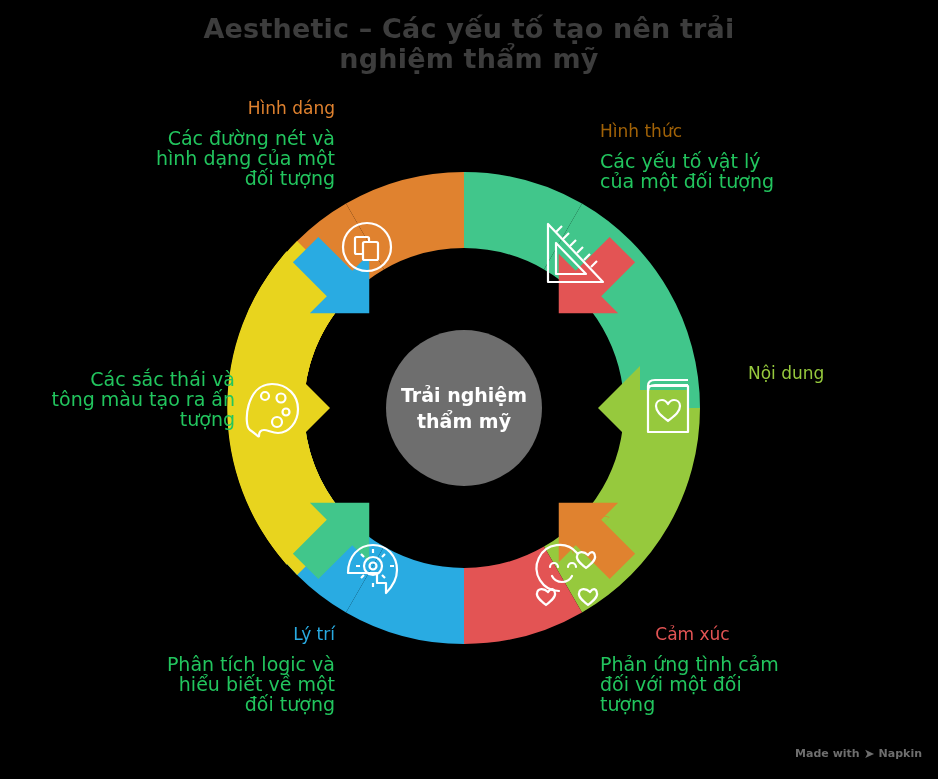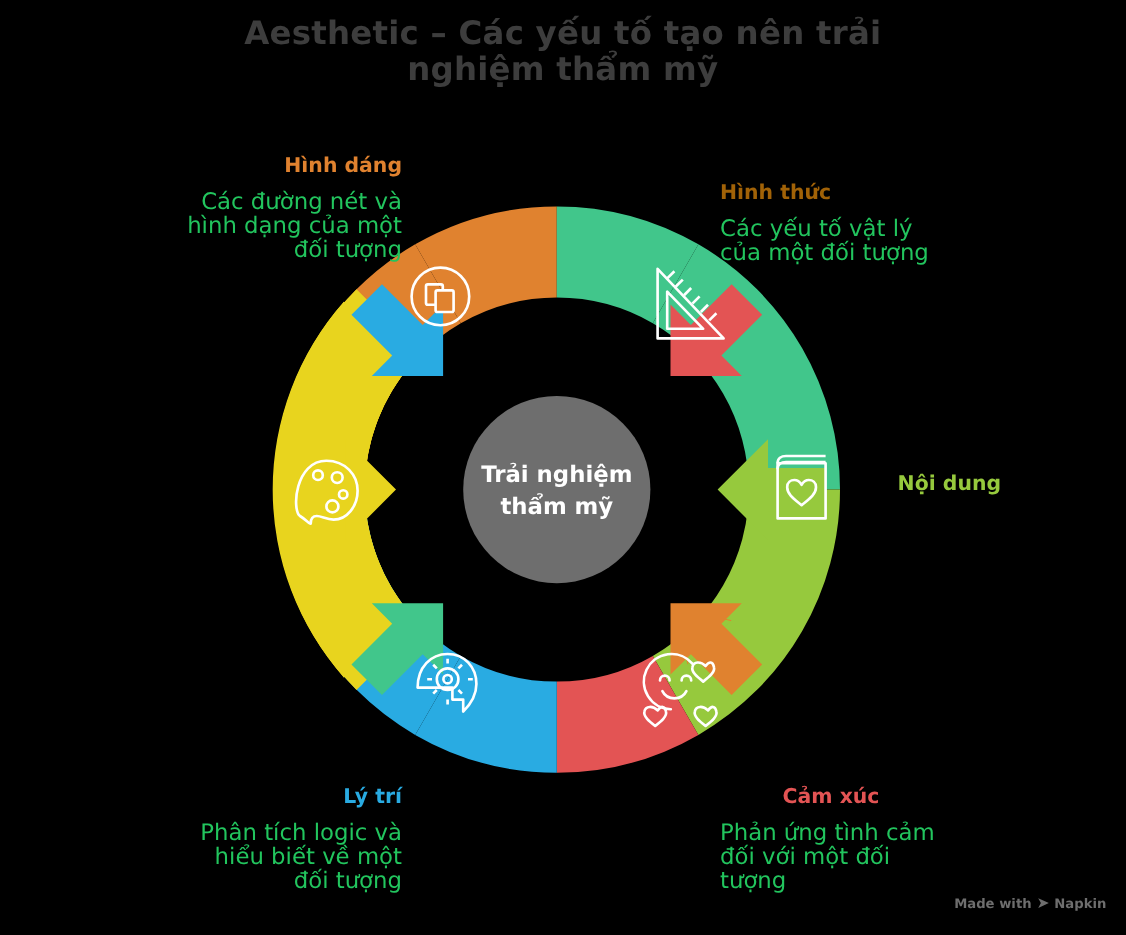--- a/index.html
+++ b/index.html
@@ -36,24 +36,23 @@
     width: 938px;
     height: 779px;
   }
 
   .label-block {
     position: absolute;
     width: 185px;
   }
   .label-title {
     font-size: 17px;
-    font-weight: bold;
+    font-weight: normal;
     line-height: 22px;
     margin-bottom: 9px;
-    margin-top: 30px;
   }
   .label-desc {
     font-size: 19px;
     line-height: 20px;
     color: #22c55e;
   }
 
   
   #lbl-shape   { left: 150px;  top: 97px;  text-align: right; }
   #lbl-form    { left: 600px;  top: 120px; text-align: left; }
@@ -258,19 +257,20 @@
   <div class="label-title" style="color: rgb(227, 84, 84); text-align: center;">Cảm xúc</div>
   <div class="label-desc">Phản ứng tình cảm đối với một đối tượng</div>
 </div>
 
 <div class="label-block" id="lbl-logic">
   <div class="label-title" style="color: rgb(41, 171, 226);">Lý trí</div>
   <div class="label-desc">Phân tích logic và hiểu biết về một đối tượng</div>
 </div>
 
 <div class="label-block" id="lbl-color">
+  <div class="label-desc">Các sắc thái và tông màu tạo ra ấn tượng</div>
 </div>
 
 <div id="footer">
   <span>Made with</span>
   <span class="napkin-mark">➤</span>
   <span>Napkin</span>
 </div>
 
 </body></html>

